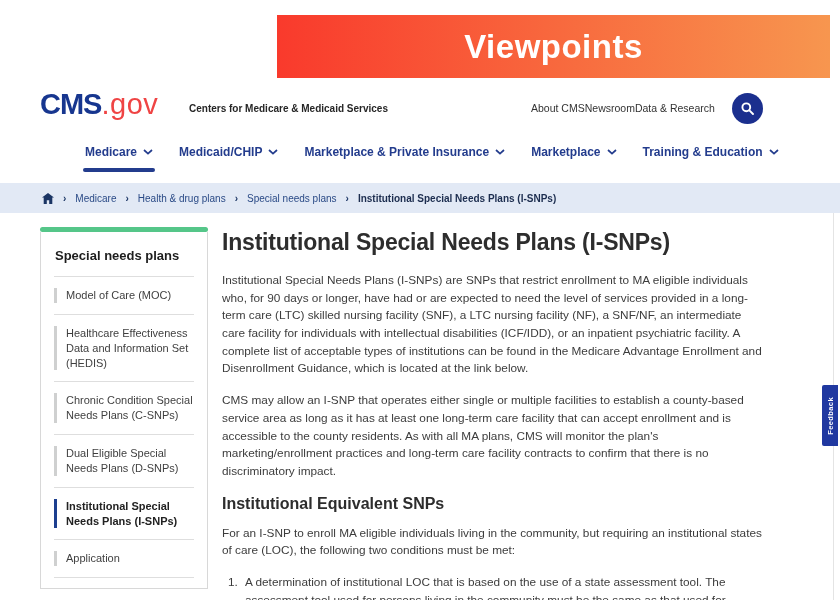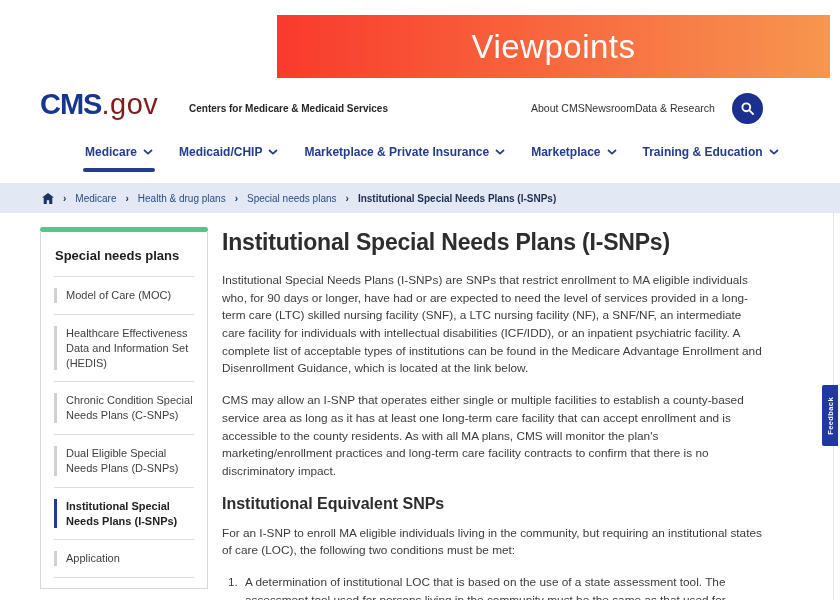--- a/index.html
+++ b/index.html
@@ -4,26 +4,26 @@
 <style>
   * { box-sizing: border-box; margin: 0; padding: 0; }
   html,body { background:#fff; }
   body { font-family: "Liberation Sans", sans-serif; }
   .page { position: relative; width: 840px; height: 600px; background: #fff; overflow: hidden; margin: 0 auto; }
 
   
   .banner { position:absolute; left:277px; top:15px; width:553px; height:63px;
     background: linear-gradient(90deg, var(--banner-start,#f93a2c), var(--banner-end,#f7964f));
     display:flex; align-items:center; justify-content:center; }
-  .banner-title { color:#fff; font-size:33px; font-weight:normal; letter-spacing:0.5px; }
+  .banner-title { color:#fff; font-size:33px; font-weight:bold; letter-spacing:0.5px; }
 
   
   .logo { position:absolute; left:40px; top:90px; font-size:29px; line-height:1; cursor:pointer; }
   .logo-cms { color:var(--brand-blue,#17368f); font-weight:bold; letter-spacing:-1px; }
-  .logo-gov { color:#7f1d1d; font-weight:normal; letter-spacing:0.5px; }
+  .logo-gov { color:#ef4444; font-weight:normal; letter-spacing:0.5px; }
   .tagline { position:absolute; left:153px; top:103px; font-size:10px; font-weight:bold; color:#262626;padding-left:36px; }
   .util { position:absolute; left:531px; top:92px; height:32px; display:flex; align-items:center; }
   .util a { font-size:10.5px; color:#333; text-decoration:none; cursor:pointer; }
   .search-btn { width:31px; height:31px; border-radius:50%; border:none; background:var(--search-blue,#1b2f8e);
     display:flex; align-items:center; justify-content:center; margin-left:17px; cursor:pointer; }
 
   
   .nav { position:absolute; left:85px; top:145px; display:flex; gap:26px; }
   .nav-item { display:flex; align-items:center; gap:6px; font-size:12px; font-weight:bold;
     color:var(--nav-blue,#233c8d); text-decoration:none; padding-bottom:13px; position:relative; cursor:pointer; white-space:nowrap; }

